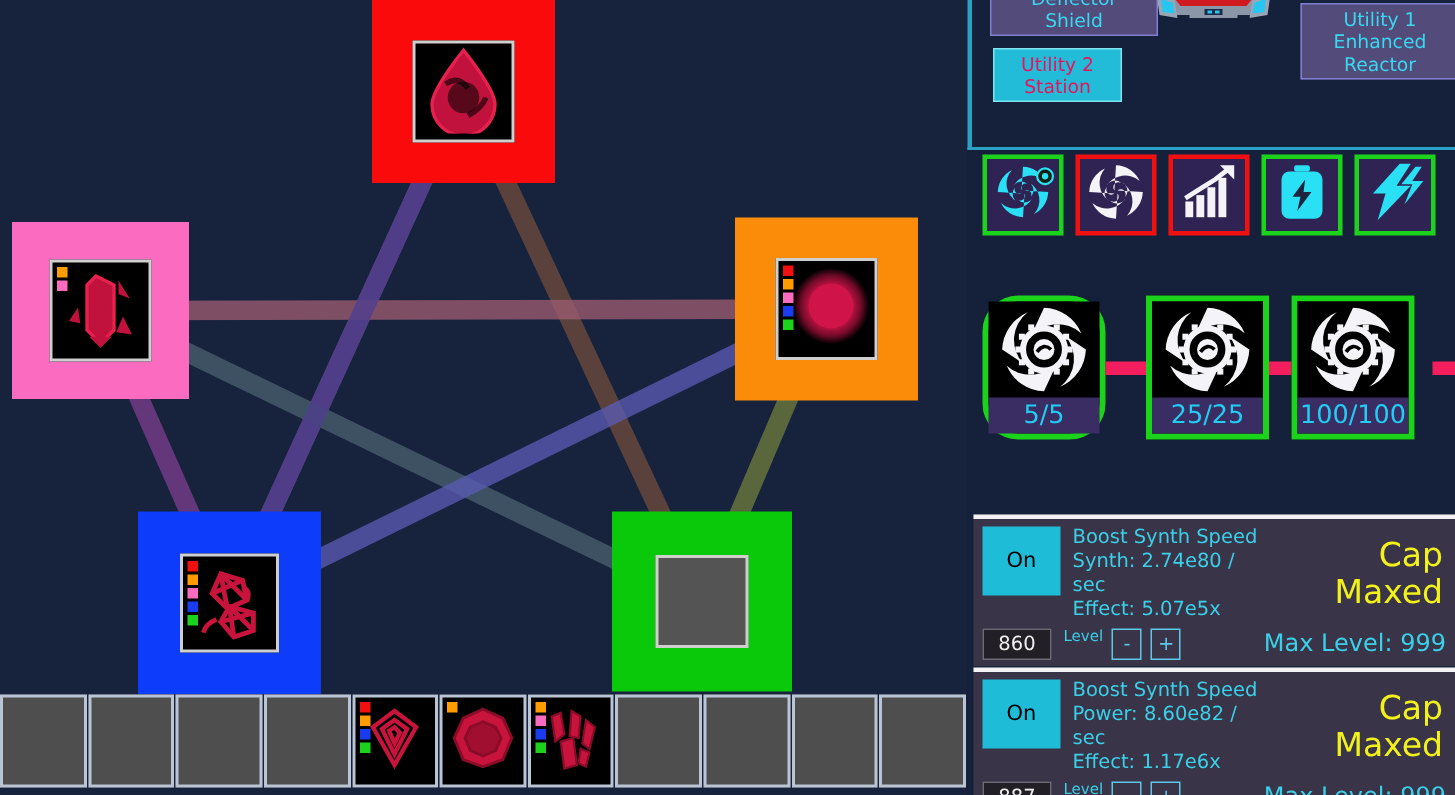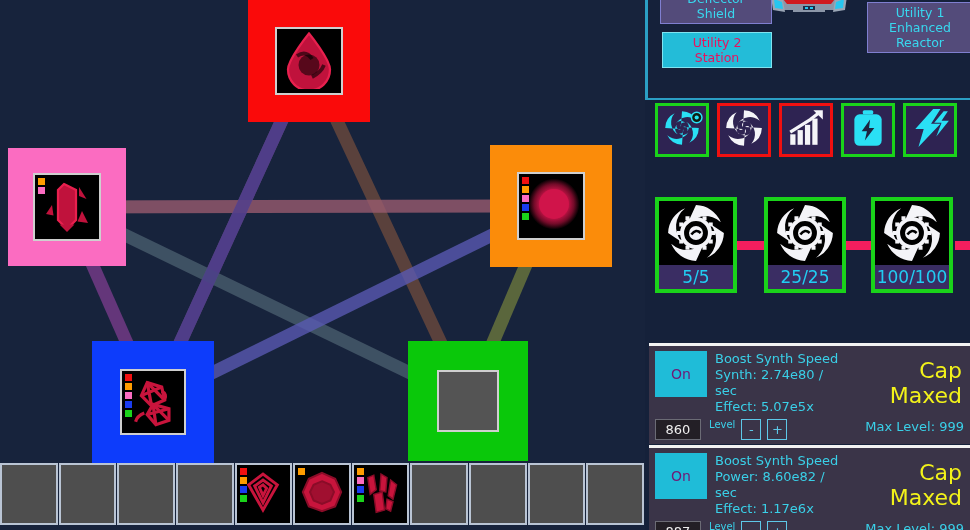--- a/index.html
+++ b/index.html
@@ -119,21 +119,21 @@
   .uprow {
     position: absolute; left: 4px; width: 321px;
     background: #3a3448;
     border-top: 3px solid #f2f2f2;
     padding: 5px 6px 4px 6px;
   }
   .uprow .top { display: flex; }
   .onbtn {
     width: 52px; height: 46px;
     background: #1fbcd8;
-    color: #701a75; font-size: 14px;
+    color: #000000; font-size: 14px;
     display: flex; align-items: center; justify-content: center;
     flex: none;
   }
   .upinfo { margin-left: 8px; color: #3ad0e8; font-size: 13px; line-height: 16px; }
   .capmax {
     margin-left: auto; color: #f2f21a;
     font-size: 22px; align-self: center;
     padding-right: 2px;
     text-align: right;
   }
@@ -144,21 +144,21 @@
     color: #efefef; font-size: 13px;
     display: flex; align-items: center; justify-content: center;
   }
   .lvllabel { color: #3ad0e8; font-size: 10px; margin-left: 8px; }
   .pm {
     width: 20px; height: 21px; margin-left: 6px;
     background: #3a3448; border: 1px solid #5ec8e8;
     color: #5ec8e8; font-size: 13px;
     display: flex; align-items: center; justify-content: center;
   }
-  .maxlvl { margin-left: auto; color: #3ad0e8; font-size: 13px; }
+  .maxlvl { margin-left: auto; color: #3ad0e8; font-size: 16px; }
 </style>
 </head>
 <body>
 
 <div id="app">
 
   <div id="graph">
     <svg id="links">
         <line x1="309" y1="61" x2="153" y2="402" stroke="#7a4e8c" stroke-width="13" opacity=".78"></line>
         <line x1="309" y1="61" x2="468" y2="401" stroke="#6e4a3c" stroke-width="13" opacity=".78"></line>
@@ -318,21 +318,21 @@
         <rect x="30" y="34" width="32" height="8" fill="#8b96a8"></rect>
         <rect x="40" y="36" width="12" height="4" fill="#1b2b46"></rect>
         <rect x="42" y="37" width="3" height="2" fill="#26c6f0"></rect>
         <rect x="47" y="37" width="3" height="2" fill="#26c6f0"></rect>
       </svg>
 
       <div class="utilbox purple" style="left:12px; top:-12px; width:112px;">
         <span>Deflector Shield</span>
       </div>
 
-      <div class="utilbox cyan" style="left:14px; top:32px; width:110px;">
+      <div class="utilbox cyan" style="left:14px; top:32px; width:86px;">
         <div>Utility 2</div>
         <div>Station</div>
       </div>
 
       <div class="utilbox purple" style="left:219px; top:2px; width:106px;">
         <div>Utility 1</div>
         <div>Enhanced</div>
         <div>Reactor</div>
       </div>
     </div>
@@ -387,21 +387,21 @@
           <span><svg width="42" height="42" viewBox="0 0 40 40">
               <g fill="#2ae0f5">
                 <path d="M23 2 L6 21 L14 21 L9 38 L30 16 L21 16 L30 2 Z"></path>
                 <path d="M33 4 L24 15 L31 15 L26 28 L38 13 L31 13 L37 4 Z"></path>
               </g>
             </svg></span>
         </div>
       </div>
 
     <div id="chain">
-        <div class="unode" style="left: 0px;">
+        <div class="unode" style="left: 0px; border-radius: 24px;">
           <div class="art">
             <svg width="62" height="62" viewBox="0 0 40 40">
               <g fill="#f4f4f8">
                 <path d="M20 2 a18 18 0 0 1 16 11 a15 15 0 0 0 -22 2"></path>
                 <path d="M38 20 a18 18 0 0 1 -11 16 a15 15 0 0 0 2 -22"></path>
                 <path d="M20 38 a18 18 0 0 1 -16 -11 a15 15 0 0 0 22 -2"></path>
                 <path d="M2 20 a18 18 0 0 1 11 -16 a15 15 0 0 0 -2 22"></path>
               </g>
               <g transform="translate(20,20)">
                 <g fill="none" stroke="#f4f4f8" stroke-width="2.6">
@@ -457,21 +457,21 @@
                   <rect x="8.2" y="-6.8" width="2.6" height="2.6"></rect>
                 </g>
                 <circle r="4.5" fill="#f4f4f8"></circle>
                 <path d="M-3 1 q3 -4 6 -1" stroke="#000" stroke-width="1.6" fill="none"></path>
               </g>
             </svg>
           </div>
     <div class="lvl">25/25</div>
         </div>
         <div class="chainline" style="left: 191px; width: 27px;"></div>
-        <div class="unode" style="left: 216px;">
+        <div class="unode" style="left: 206px;">
           <div class="art">
             <svg width="62" height="62" viewBox="0 0 40 40">
               <g fill="#f4f4f8">
                 <path d="M20 2 a18 18 0 0 1 16 11 a15 15 0 0 0 -22 2"></path>
                 <path d="M38 20 a18 18 0 0 1 -11 16 a15 15 0 0 0 2 -22"></path>
                 <path d="M20 38 a18 18 0 0 1 -16 -11 a15 15 0 0 0 22 -2"></path>
                 <path d="M2 20 a18 18 0 0 1 11 -16 a15 15 0 0 0 -2 22"></path>
               </g>
               <g transform="translate(20,20)">
                 <g fill="none" stroke="#f4f4f8" stroke-width="2.6">

